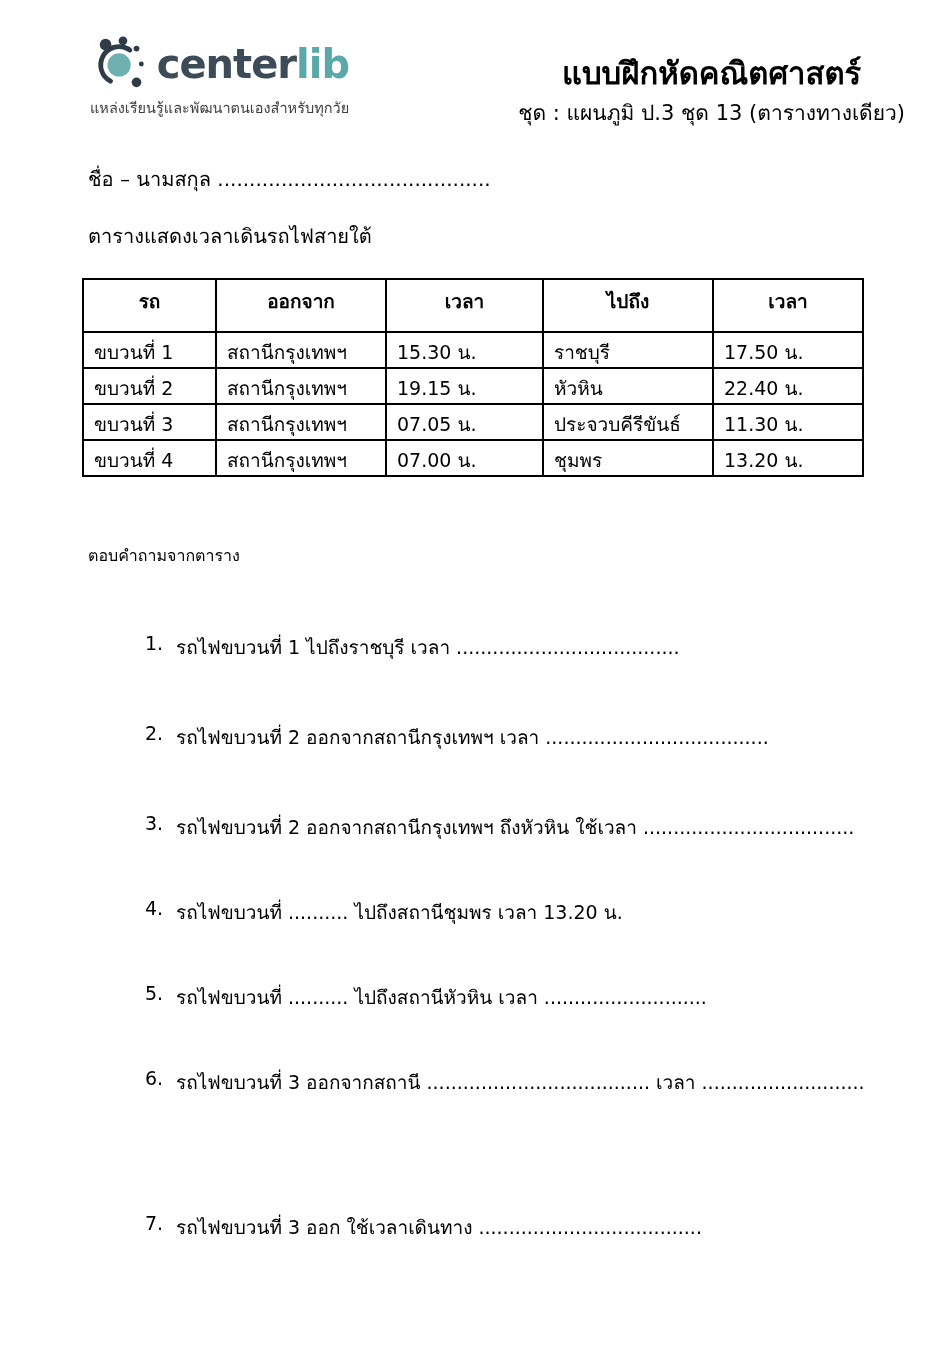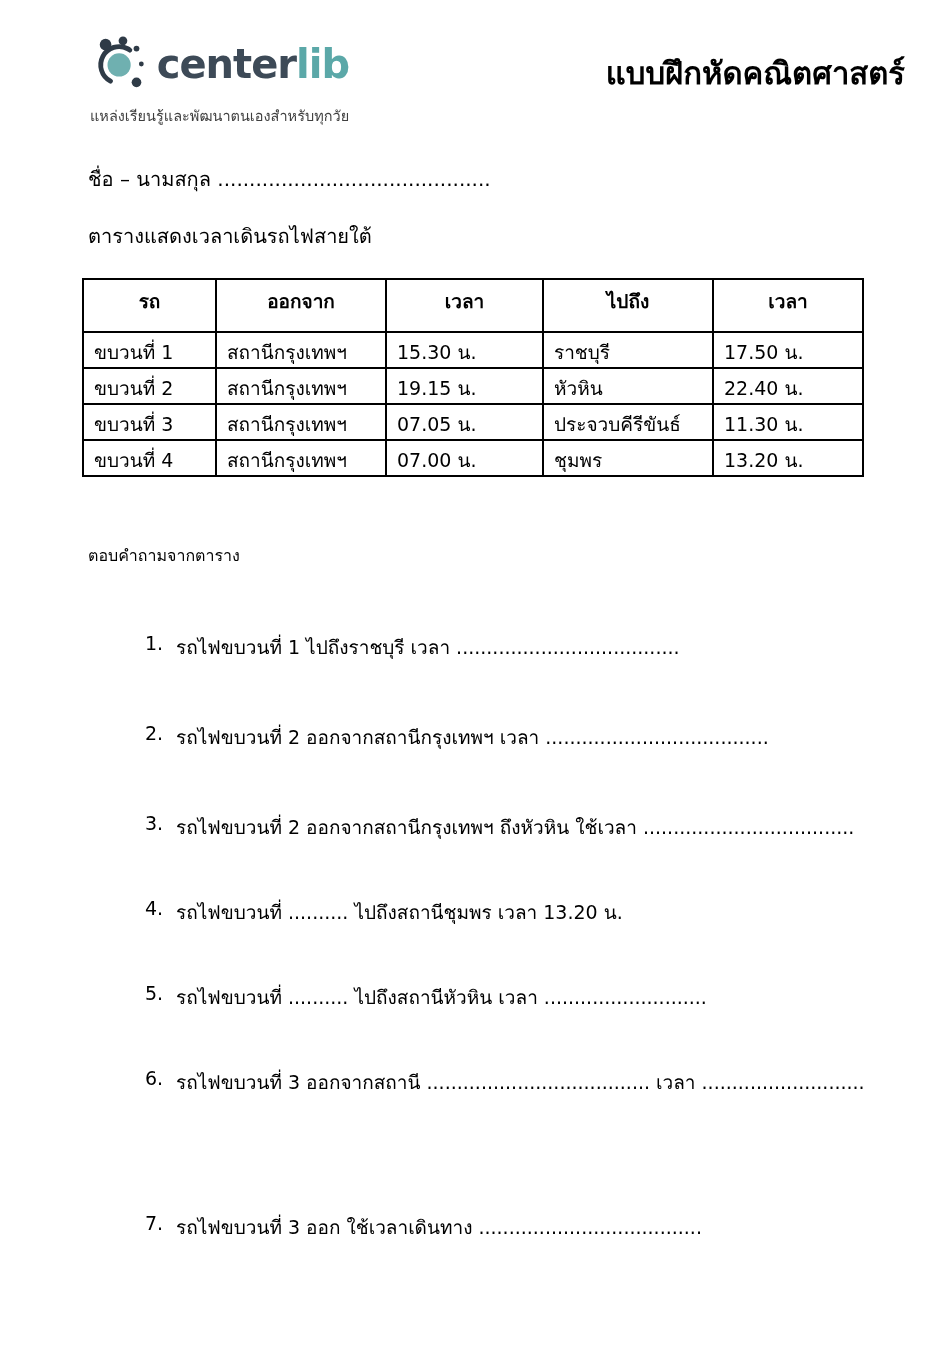--- a/index.html
+++ b/index.html
@@ -12,21 +12,21 @@
     color: #000;
     overflow: hidden;
   }
   
   .logo-block { position: absolute; left: 90px; top: 32px; }
   .logo-row { display: flex; align-items: center; justify-content: flex-end; }
   .logo-mark { width: 58px; height: 64px; margin-right: 6px; }
   .logo-word { font-size: 40px; font-weight: bold; letter-spacing: -1px; line-height: 1; }
   .logo-word .primary { color: #3d4a57; }
   .logo-word .accent  { color: #5ba8a8; }
-  .logo-tagline { margin-top: 8px; font-size: 14.5px; color: #3f3f3f; }
+  .logo-tagline { font-size: 14.5px; color: #3f3f3f; }
   .title-block { position: absolute; right: 46px; top: 55px; text-align: center; }
   .doc-title { font-size: 31px; font-weight: bold; line-height: 1.2; }
   .doc-subtitle { font-size: 21px; margin-top: 4px; }
   
   .name-line { position: absolute; left: 88px; top: 163px; font-size: 20px; }
   .table-caption { position: absolute; left: 88px; top: 220px; font-size: 20px; }
   
   table.schedule {
     position: absolute; left: 82px; top: 278px;
     border-collapse: collapse; table-layout: fixed;
@@ -66,20 +66,21 @@
       </svg>
       <div class="logo-word">
         <span class="primary">center</span><span class="accent">lib</span>
       </div>
     </div>
     <div class="logo-tagline">แหล่งเรียนรู้และพัฒนาตนเองสำหรับทุกวัย</div>
   </div>
 
   <div class="title-block">
     <div class="doc-title">แบบฝึกหัดคณิตศาสตร์</div>
+    <div class="doc-subtitle">ชุด : แผนภูมิ ป.3 ชุด 13 (ตารางทางเดียว)</div>
   </div>
 
   <div class="name-line">ชื่อ – นามสกุล ...........................................</div>
 
   <div class="table-caption">ตารางแสดงเวลาเดินรถไฟสายใต้</div>
 
   <table class="schedule">
     <colgroup>
       <col style="width:133px">
         <col style="width:170px">

